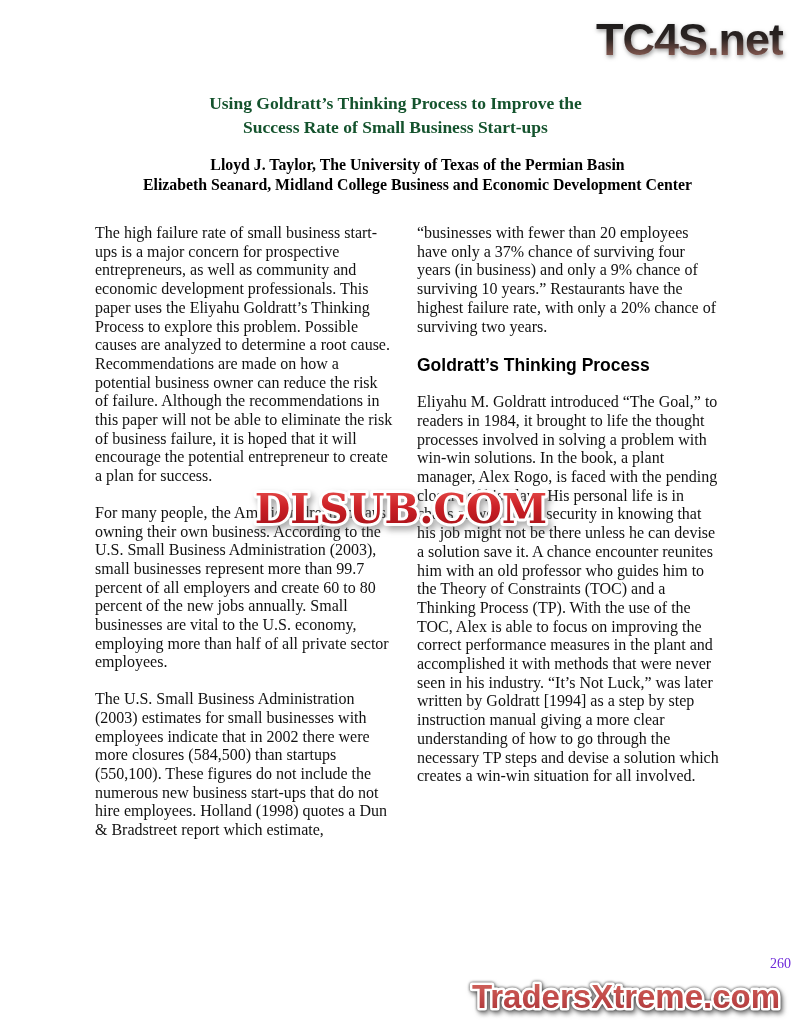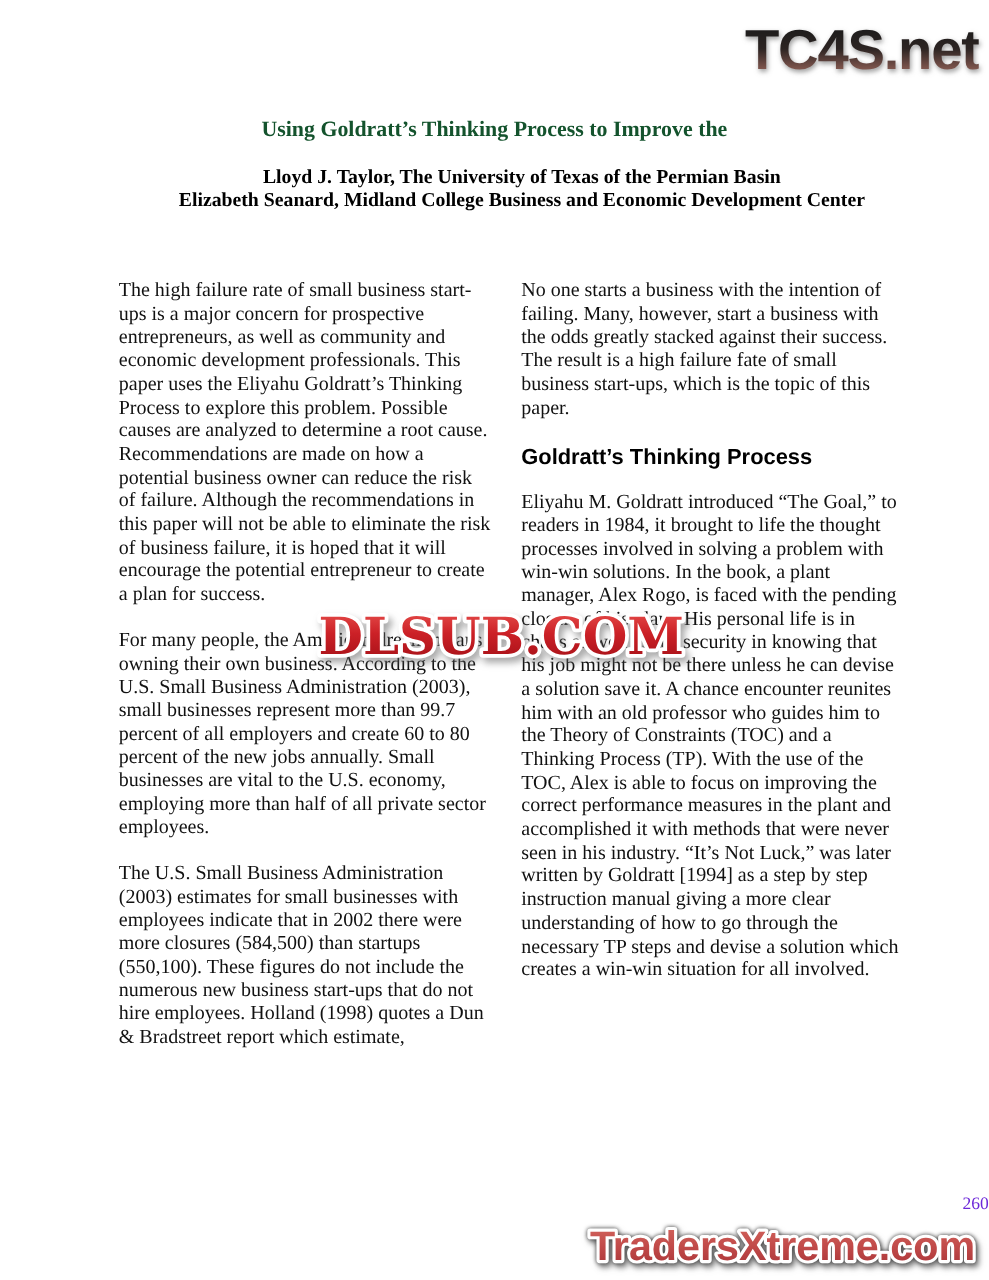--- a/index.html
+++ b/index.html
@@ -50,35 +50,36 @@
     filter:drop-shadow(0 0 1.5px #3c3c3c) drop-shadow(2px 3px 2px rgba(50,50,50,0.55));}
 </style>
 </head>
 <body>
 
 <div class="page">
 
   <div class="header">
     <h1 class="title" style="margin:0;font-size:17.5px;">
       <span class="blk">Using Goldratt’s Thinking Process to Improve the</span>
+      <span class="blk">Success Rate of Small Business Start-ups</span>
     </h1>
     <div class="authors">
       <span class="blk">Lloyd J. Taylor, The University of Texas of the Permian Basin</span>
       <span class="blk">Elizabeth Seanard, Midland College Business and Economic Development Center</span>
     </div>
   </div>
 
   <div class="columns">
     <div class="col left">
       <p>The high failure rate of small business start-ups is a major concern for prospective entrepreneurs, as well as community and economic development professionals.  This paper uses the Eliyahu Goldratt’s Thinking Process to explore this problem.  Possible causes are analyzed to determine a root cause.  Recommendations are made on how a potential business owner can reduce the risk of failure.  Although the recommendations in this paper will not be able to eliminate the risk of business failure, it is hoped that it will encourage the potential entrepreneur to create a plan for success.</p>
       <p>For many people, the American dream means owning their own business.  According to the U.S. Small Business Administration (2003), small businesses represent more than 99.7 percent of all employers and create 60 to 80 percent of the new jobs annually.  Small businesses are vital to the U.S. economy, employing more than half of all private sector employees.</p>
       <p>The U.S. Small Business Administration (2003) estimates for small businesses with employees indicate that in 2002 there were more closures (584,500) than startups (550,100).  These figures do not include the numerous new business start-ups that do not hire employees.  Holland (1998) quotes a Dun &amp; Bradstreet report which estimate,</p>
     </div>
     <div class="col right">
-      <p>No one starts a business with the intention of failing.  Many, however, start a business with the odds greatly stacked against their success.  The result is a high failure fate of small business start-ups, which is the topic of this paper.</p>
+      <p>“businesses with fewer than 20 employees have only a 37% chance of surviving four years (in business) and only a 9% chance of surviving 10 years.”  Restaurants have the highest failure rate, with only a 20% chance of surviving two years.</p>
       <h2 class="h-bold">Goldratt’s Thinking Process</h2>
       <p>Eliyahu M. Goldratt introduced “The Goal,” to readers in 1984, it brought to life the thought processes involved in solving a problem with win-win solutions.  In the book, a plant manager, Alex Rogo, is faced with the pending closure of his plant.  His personal life is in chaos as well as his security in knowing that his job might not be there unless he can devise a solution save it.  A chance encounter reunites him with an old professor who guides him to the Theory of Constraints (TOC) and a Thinking Process (TP).  With the use of the TOC, Alex is able to focus on improving the correct performance measures in the plant and accomplished it with methods that were never seen in his industry.   “It’s Not Luck,” was later written by Goldratt [1994] as a step by step instruction manual giving a more clear understanding of how to go through the necessary TP steps and devise a solution which creates a win-win situation for all involved.</p>
     </div>
   </div>
 
   <div class="page-number">260</div>
 
   <div class="wm wm-top">TC4S.net</div>
 
   <svg class="wm wm-middle" width="302" height="60" viewBox="0 0 302 60">

